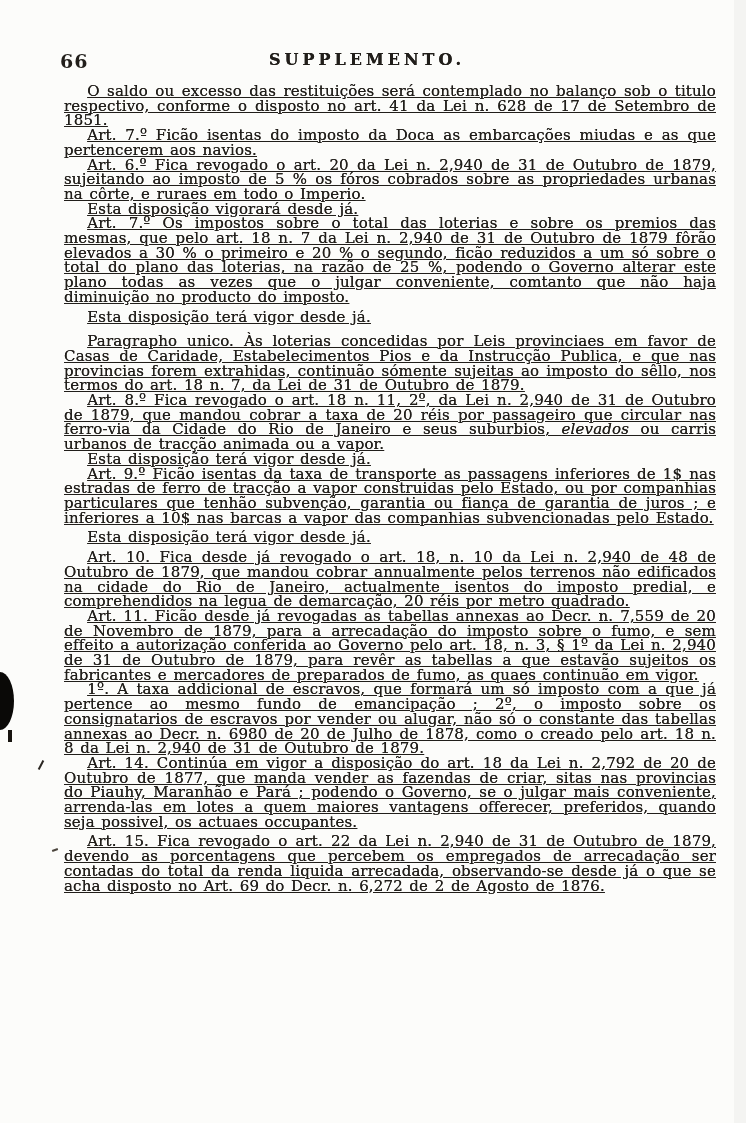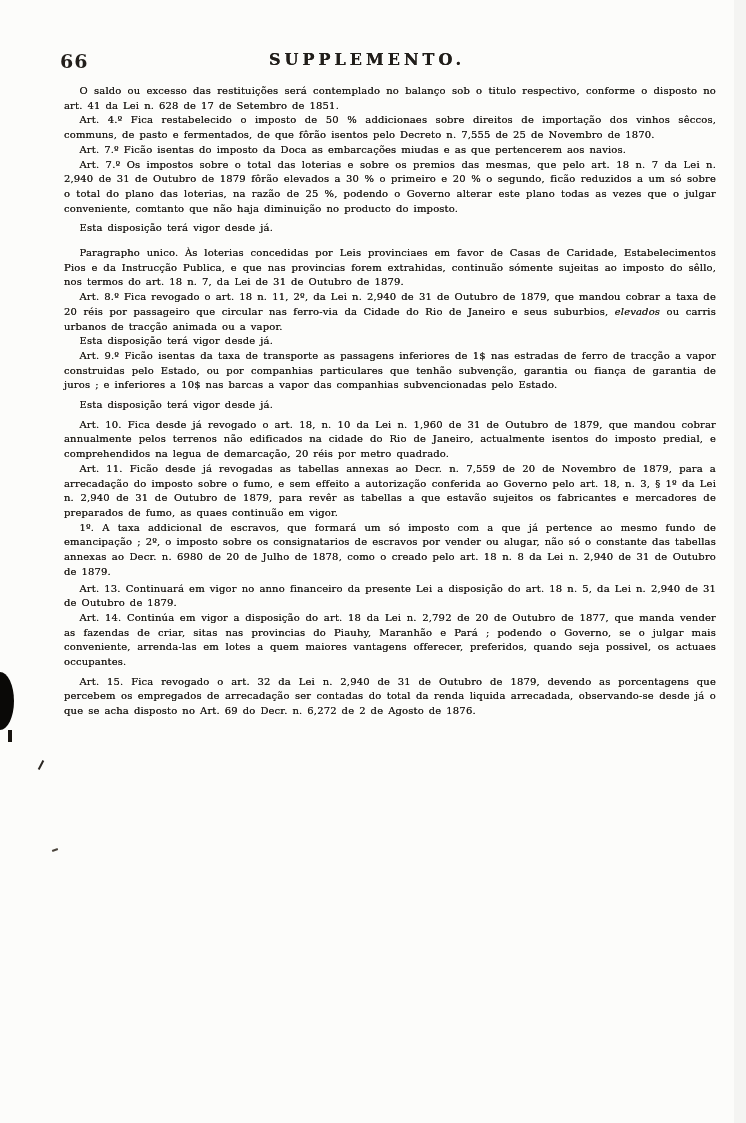--- a/index.html
+++ b/index.html
@@ -31,27 +31,28 @@
     letter-spacing: 4px;
     text-shadow: 0 0 0.5px currentColor;
   }
   .text-block {
     position: absolute;
     left: 64px; top: 84px;
     width: 652px;
   }
   .text-block p {
     margin: 0;
-    font-size: 10px;
+    font-size: 15px;
     line-height: 14.7px;
     text-align: justify;
     text-indent: 1.55em;
     word-spacing: 1.6px;
     letter-spacing: 0.15px;
     text-shadow: 0 0 0.45px rgba(25,22,18,0.9);
+    text-decoration: underline;
   }
   .gap-xs { margin-top: 2px !important; }
   .gap-sm { margin-top: 5px !important; }
   .gap-md { margin-top: 10px !important; }
   .ink-blot {
     position: absolute;
     left: 0; top: 672px;
     width: 14px; height: 58px;
     background: #0a0907;
     clip-path: ellipse(100% 50% at 0% 50%);
@@ -80,35 +81,35 @@
 </head>
 <body>
 
 <div class="page">
 
   <div class="page-number">66</div>
   <div class="header-title">SUPPLEMENTO.</div>
 
   <div class="text-block">
     <p>O saldo ou excesso das restituições será contemplado no balanço sob o titulo respectivo, conforme o disposto no art. 41 da Lei n. 628 de 17 de Setembro de 1851.</p>
-    <p>Art. 4.º Fica restabelecido o imposto de 50 % addicionaes sobre direitos de importação dos vinhos sêccos, communs, de pasto e fermentados, de que fôrão isentos pelo Decreto n. 7,555 de 25 de Novembro de 1870.</p>
     <p>Art. 7.º Ficão isentas do imposto da Doca as embarcações miudas e as que pertencerem aos navios.</p>
+    <p>Art. 6.º Fica revogado o art. 20 da Lei n. 2,940 de 31 de Outubro de 1879, sujeitando ao imposto de 5 % os fóros cobrados sobre as propriedades urbanas na côrte, e ruraes em todo o Imperio.</p>
+    <p>Esta disposição vigorará desde já.</p>
     <p>Art. 7.º Os impostos sobre o total das loterias e sobre os premios das mesmas, que pelo art. 18 n. 7 da Lei n. 2,940 de 31 de Outubro de 1879 fôrão elevados a 30 % o primeiro e 20 % o segundo, ficão reduzidos a um só sobre o total do plano das loterias, na razão de 25 %, podendo o Governo alterar este plano todas as vezes que o julgar conveniente, comtanto que não haja diminuição no producto do imposto.</p>
     <p class="gap-sm">Esta disposição terá vigor desde já.</p>
     <p class="gap-md">Paragrapho unico. Às loterias concedidas por Leis provinciaes em favor de Casas de Caridade, Estabelecimentos Pios e da Instrucção Publica, e que nas provincias forem extrahidas, continuão sómente sujeitas ao imposto do sêllo, nos termos do art. 18 n. 7, da Lei de 31 de Outubro de 1879.</p>
     <p><span>Art. 8.º Fica revogado o art. 18 n. 11, 2º, da Lei n. 2,940 de 31 de Outubro de 1879, que mandou cobrar a taxa de 20 réis por passageiro que circular nas ferro-via da Cidade do Rio de Janeiro e seus suburbios, </span><i>elevados</i><span> ou carris urbanos de tracção animada ou a vapor.</span></p>
     <p>Esta disposição terá vigor desde já.</p>
     <p>Art. 9.º Ficão isentas da taxa de transporte as passagens inferiores de 1$ nas estradas de ferro de tracção a vapor construidas pelo Estado, ou por companhias particulares que tenhão subvenção, garantia ou fiança de garantia de juros ; e inferiores a 10$ nas barcas a vapor das companhias subvencionadas pelo Estado.</p>
     <p class="gap-sm">Esta disposição terá vigor desde já.</p>
-    <p class="gap-sm">Art. 10. Fica desde já revogado o art. 18, n. 10 da Lei n. 1,960 de 31 de Outubro de 1879, que mandou cobrar annualmente pelos terrenos não edificados na cidade do Rio de Janeiro, actualmente isentos do imposto predial, e comprehendidos na legua de demarcação, 20 réis por metro quadrado.</p>
+    <p class="gap-sm">Art. 10. Fica desde já revogado o art. 18, n. 10 da Lei n. 2,940 de 48 de Outubro de 1879, que mandou cobrar annualmente pelos terrenos não edificados na cidade do Rio de Janeiro, actualmente isentos do imposto predial, e comprehendidos na legua de demarcação, 20 réis por metro quadrado.</p>
     <p>Art. 11. Ficão desde já revogadas as tabellas annexas ao Decr. n. 7,559 de 20 de Novembro de 1879, para a arrecadação do imposto sobre o fumo, e sem effeito a autorização conferida ao Governo pelo art. 18, n. 3, § 1º da Lei n. 2,940 de 31 de Outubro de 1879, para revêr as tabellas a que estavão sujeitos os fabricantes e mercadores de preparados de fumo, as quaes continuão em vigor.</p>
     <p>1º. A taxa addicional de escravos, que formará um só imposto com a que já pertence ao mesmo fundo de emancipação ; 2º, o imposto sobre os consignatarios de escravos por vender ou alugar, não só o constante das tabellas annexas ao Decr. n. 6980 de 20 de Julho de 1878, como o creado pelo art. 18 n. 8 da Lei n. 2,940 de 31 de Outubro de 1879.</p>
-    <p class="gap-xs">Art. 13. Continuará em vigor no anno financeiro da presente Lei a disposição do art. 18 n. 5, da Lei n. 2,940 de 31 de Outubro de 1879.</p>
     <p>Art. 14. Continúa em vigor a disposição do art. 18 da Lei n. 2,792 de 20 de Outubro de 1877, que manda vender as fazendas de criar, sitas nas provincias do Piauhy, Maranhão e Pará ; podendo o Governo, se o julgar mais conveniente, arrenda-las em lotes a quem maiores vantagens offerecer, preferidos, quando seja possivel, os actuaes occupantes.</p>
-    <p class="gap-sm">Art. 15. Fica revogado o art. 32 da Lei n. 2,940 de 31 de Outubro de 1879, devendo as porcentagens que percebem os empregados de arrecadação ser contadas do total da renda liquida arrecadada, observando-se desde já o que se acha disposto no Art. 69 do Decr. n. 6,272 de 2 de Agosto de 1876.</p>
+    <p class="gap-sm">Art. 15. Fica revogado o art. 22 da Lei n. 2,940 de 31 de Outubro de 1879, devendo as porcentagens que percebem os empregados de arrecadação ser contadas do total da renda liquida arrecadada, observando-se desde já o que se acha disposto no Art. 69 do Decr. n. 6,272 de 2 de Agosto de 1876.</p>
   </div>
 
   <div class="ink-blot"></div>
   <div class="speck-1"></div>
   <div class="stray-slash"></div>
   <div class="speck-2"></div>
 
 </div>
 
 </body></html>

